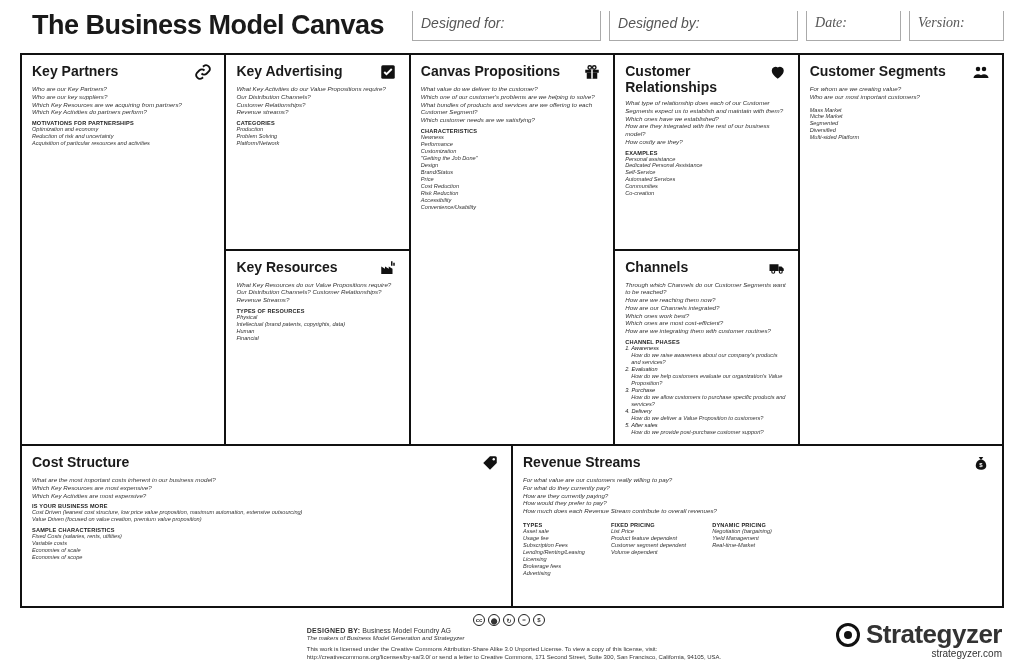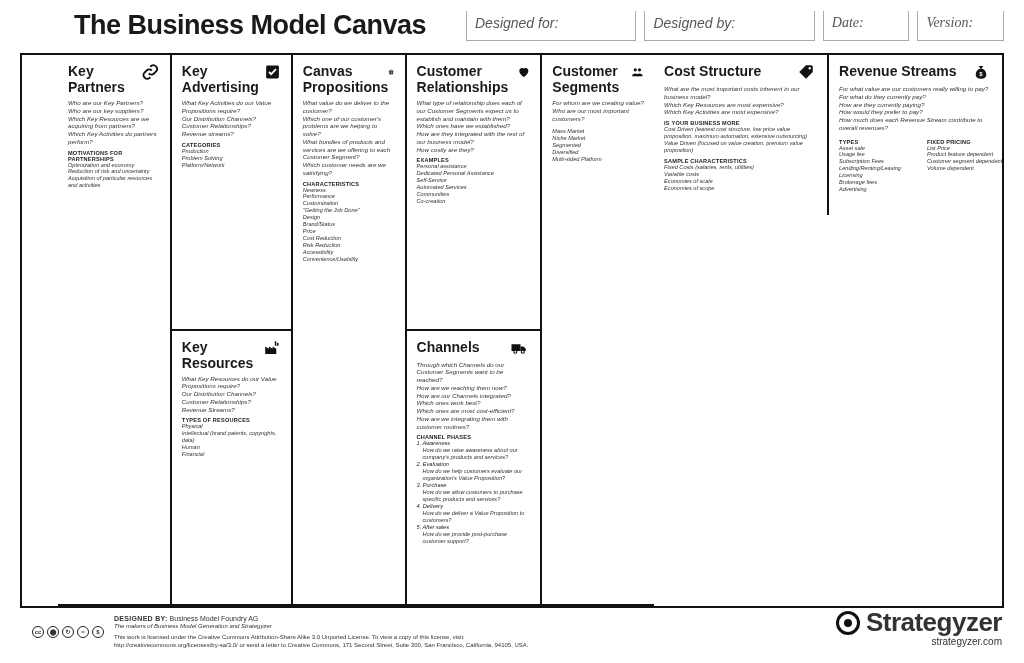--- a/index.html
+++ b/index.html
@@ -10,22 +10,21 @@
     color: #1a1a1a;
     width: 1024px;
     height: 663px;
     overflow: hidden;
     position: relative;
   }
   .header {
     display: flex;
     align-items: flex-end;
     padding: 10px 20px 6px 32px;
-    gap: 12px;
-    margin-left: 42px;
+    gap: 0;
   }
   .title {
     font-size: 27px;
     font-weight: 800;
     flex: 0 0 380px;
     letter-spacing: -0.5px;
   }
   .meta-boxes { display: flex; gap: 8px; flex: 1; }
   .meta-box {
     border: 1px solid #aaa;
@@ -36,21 +35,21 @@
     font-style: italic;
     color: #555;
   }
   .meta-large { flex: 2; }
   .meta-small { flex: 0.9; font-family: Liberation Serif, serif; }
   .canvas-outer {
     border: 2px solid #111;
     margin: 6px 20px 0 20px;
     height: 555px;
     display: flex;
-    padding-left: 36px;
+    flex-direction: column;
   }
   .top-row {
     display: flex;
     flex: 1;
     border-bottom: 2px solid #111;
   }
   .col { border-right: 2px solid #111; display: flex; flex-direction: column; }
   .col:last-child { border-right: none; }
   .col-1 { flex: 1; }
   .col-2 { flex: 1; }
@@ -70,21 +69,21 @@
   .cell-title { font-size: 14px; font-weight: 600; }
   .icon { width: 22px; height: 18px; }
   .questions { font-size: 6.2px; font-style: italic; color: #333; line-height: 1.25; }
   .sub-head {
     font-size: 5.6px; font-weight: 700; text-transform: uppercase;
     letter-spacing: 0.2px; margin-top: 4px; color: #222;
   }
   .sub-list { font-size: 5.6px; font-style: italic; color: #333; line-height: 1.25; }
   .footer {
     display: flex; align-items: center; padding: 6px 28px 0 32px;
-    font-size: 6px; color: #333; position: relative;
+    font-size: 6px; color: #333; position: relative; flex-direction: column;
   }
   .cc-icons { display: flex; gap: 3px; margin-right: 10px; }
   .cc-circ {
     width: 12px; height: 12px; border: 1.2px solid #222; border-radius: 50%;
     display: flex; align-items: center; justify-content: center; font-size: 6px; font-weight: 700;
   }
   .footer-text { font-size: 6px; line-height: 1.3; max-width: 520px; }
   .designed-by { font-size: 7px; }
   .designed-by .lbl { font-weight: 700; text-transform: uppercase; letter-spacing: 0.3px; }
   .brand {

